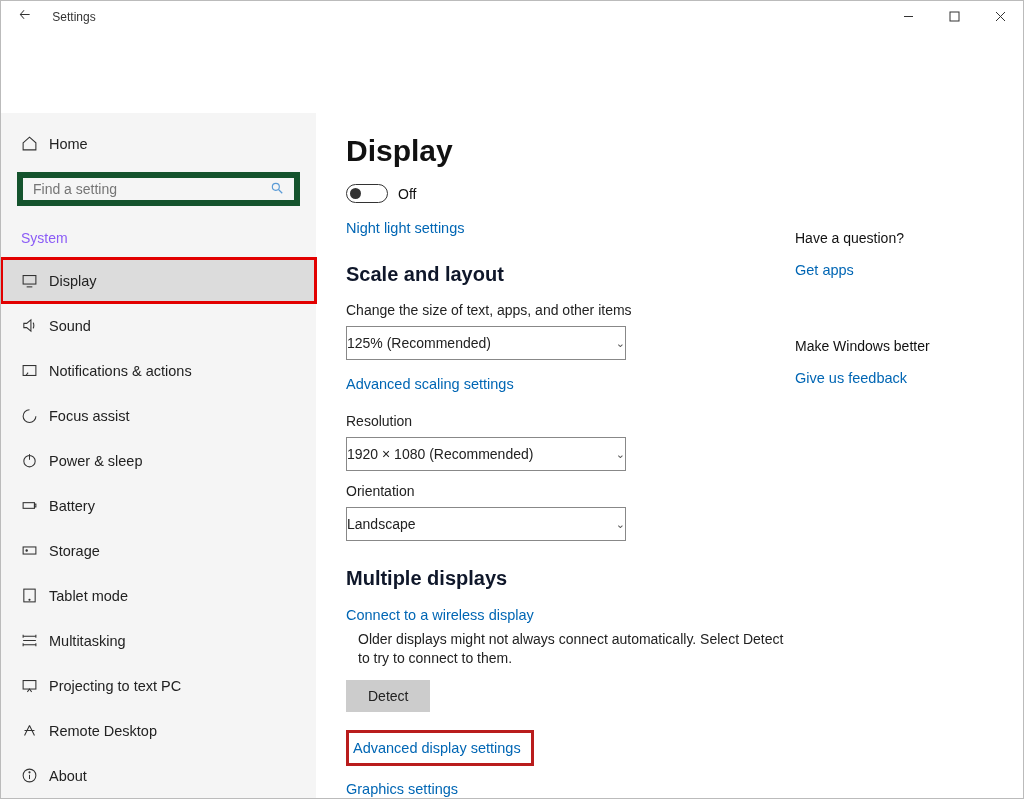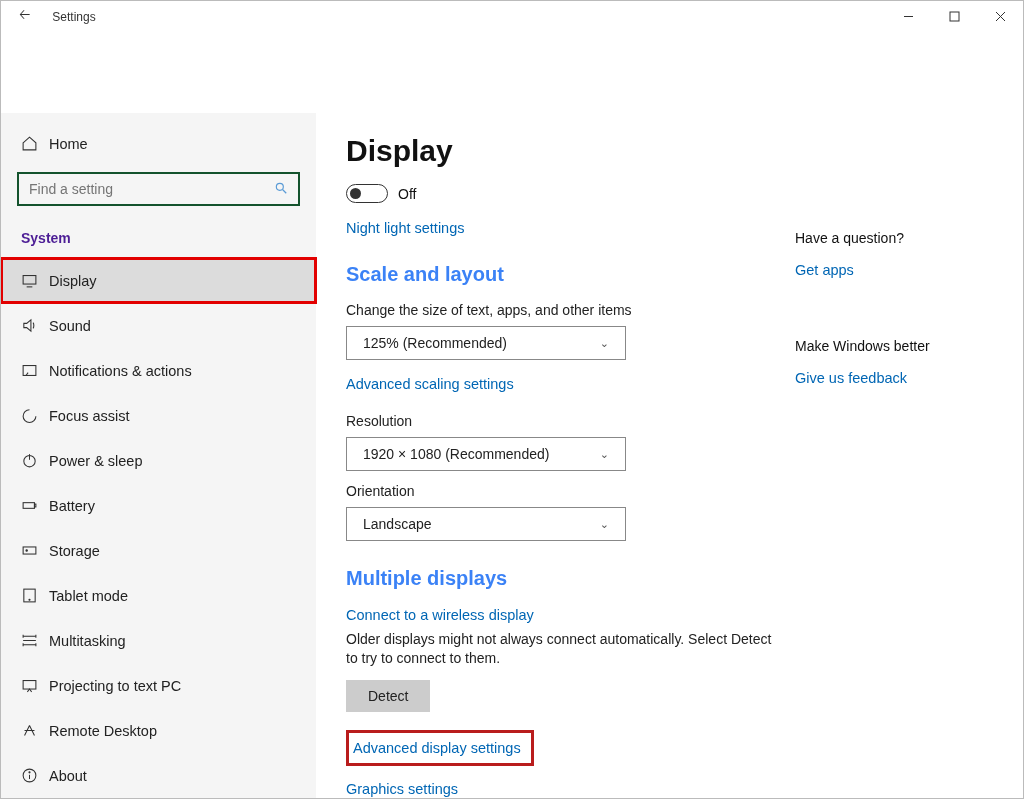--- a/index.html
+++ b/index.html
@@ -58,40 +58,40 @@
     .home-row {
       display: flex;
       align-items: center;
       padding: 12px 20px;
       font-size: 14.5px;
       color: #222;
     }
     .home-row .icon-slot, .nav-item .icon-slot { width: 28px; display:inline-flex; justify-content:flex-start;}
     .search-box {
       margin: 8px 16px 14px 16px;
-      border: 2px solid #14532d;
+      border: 6px solid #14532d;
       height: 34px;
       display: flex;
       align-items: center;
       padding: 9px 10px;
       justify-content: space-between;
     }
     .search-box input {
       border: none;
       outline: none;
       font-size: 14px;
       background: transparent;
       width: 100%;
     }
     .search-box .mag { color:#5a9bd6; font-size:14px; }
     .category-label {
       padding: 10px 20px 12px 20px;
       font-size: 14px;
-      font-weight: 700;
-      color: #4c1d95;
+      font-weight: 400;
+      color: #8b5cf6;
     }
     .nav-item {
       display: flex;
       align-items: center;
       padding: 14px 20px;
       font-size: 14.5px;
       color: #222;
     }
     .nav-item.selected {
       background: #dcdcdc;
@@ -133,44 +133,44 @@
     }
     .toggle-label { font-size: 14px; color:#111; }
     .link {
       color: #0066b4;
       font-size: 14.5px;
       display: inline-block;
     }
     .section-heading {
       font-size: 20px;
       font-weight: 600;
-      color: #3b82f6;
+      color: #0f172a;
       margin: 26px 0 16px 0;
     }
     .field-label {
       font-size: 14px;
       color: #222;
       margin-bottom: 8px;
     }
     .dropdown {
       width: 280px;
       height: 34px;
       border: 1px solid #888;
       display: flex;
       align-items: center;
       justify-content: space-between;
-      padding: 0 16px;
+      padding: 0 0;
       font-size: 14px;
       color: #222;
       margin-bottom: 12px;
       background: #fff;
       gap: 24px;
     }
     .dropdown .chev { font-size: 11px; color:#555; }
-    .body-text { font-size:14px; color:#222; max-width:430px; line-height:1.35; margin: 6px 0 12px 0;}
+    .body-text { font-size:14px; color:#222; max-width:430px; line-height:1.35; margin: 6px 0 12px 12px;}
     .gray-btn {
       background: #ccc;
       border: none;
       font-size:14px;
       padding: 8px 22px;
       color:#222;
       margin-bottom:18px;
     }
     .right-pane {
       position: absolute;

